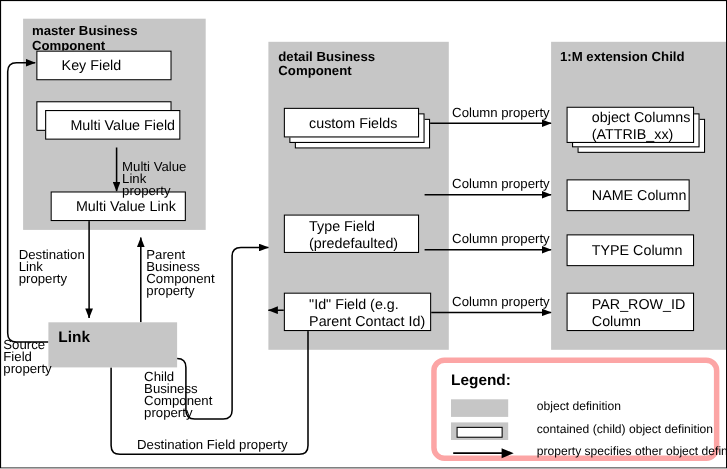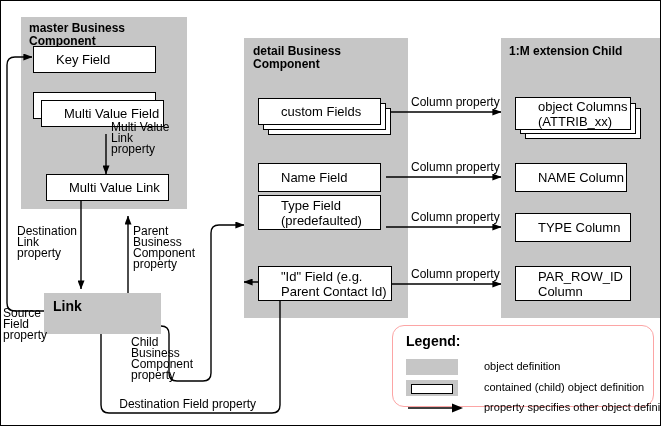--- a/index.html
+++ b/index.html
@@ -79,23 +79,23 @@
     top: 0;
     width: 661px;
     height: 426px;
     pointer-events: none;
   }
   .legendbox {
     position: absolute;
     left: 391px;
     top: 324px;
     width: 262px;
-    height: 82px;
-    background: #ffffff;
-    border: 1px solid #fca5a5;
+    height: 94px;
+    background: #ffffff;
+    border: 5px solid #fca5a5;
     border-radius: 12px;
     box-sizing: border-box;
   }
   .legend-title {
     position: absolute;
     left: 13px;
     top: 7px;
     font-family: "Liberation Sans", sans-serif;
     font-weight: bold;
     font-size: 14px;
@@ -201,41 +201,40 @@
   <div class="nodebox" style="left:40px; top:99px; width:123px; height:27px;">Multi Value Field</div>
 
   <div class="nodebox" style="left:45px; top:173px; width:123px; height:27px;">Multi Value Link</div>
 
   <div class="linkbox" style="left:43px; top:292px; width:117px; height:41px;">Link</div>
 
   <div class="stackback" style="left:267px; top:107px; width:123px; height:27px;"></div>
   <div class="stackback" style="left:262px; top:102px; width:123px; height:27px;"></div>
   <div class="nodebox" style="left:257px; top:97px; width:123px; height:27px;">custom Fields</div>
 
-  <div class="nodebox" style="left:257px; top:162px; width:123px; height:29px;">Name Field</div>
 
   <div class="nodebox" style="left:257px; top:194px; width:123px; height:35px;">Type Field
 (predefaulted)</div>
 
   <div class="nodebox" style="left:257px; top:265px; width:134px; height:35px;">"Id" Field (e.g.
 Parent Contact Id)</div>
 
   <div class="stackback" style="left:524px; top:107px; width:116px; height:31px;"></div>
   <div class="stackback" style="left:519px; top:102px; width:116px; height:31px;"></div>
   <div class="nodebox" style="left:514px; top:96px; width:116px; height:33px;">object Columns
 (ATTRIB_xx)</div>
 
   <div class="nodebox" style="left:514px; top:162px; width:112px; height:29px;">NAME Column</div>
 
   <div class="nodebox" style="left:514px; top:212px; width:116px; height:29px;">TYPE Column</div>
 
   <div class="nodebox" style="left:514px; top:265px; width:116px; height:35px;">PAR_ROW_ID
 Column</div>
 
-  <div class="edgelabel" style="left:110px; top:121px; width:72px;">Multi Value
+  <div class="edgelabel" style="left:110px; top:145px; width:72px;">Multi Value
 Link
 property</div>
 
   <div class="edgelabel r" style="left:16px; top:225px; width:70px;">Destination
 Link
 property</div>
 
   <div class="edgelabel" style="left:132px; top:225px; width:76px;">Parent
 Business
 Component
@@ -243,21 +242,21 @@
 
   <div class="edgelabel" style="left:2px; top:307px; width:48px;">Source
 Field
 property</div>
 
   <div class="edgelabel" style="left:130px; top:336px; width:76px;">Child
 Business
 Component
 property</div>
 
-  <div class="edgelabel" style="left:75px; top:398px; width:180px; text-align:right;">Destination Field property</div>
+  <div class="edgelabel" style="left:102px; top:398px; width:180px; text-align:center;">Destination Field property</div>
 
   <div class="edgelabel" style="left:410px; top:96px; width:90px;">Column property</div>
   <div class="edgelabel" style="left:410px; top:161px; width:90px;">Column property</div>
   <div class="edgelabel" style="left:410px; top:211px; width:90px;">Column property</div>
   <div class="edgelabel" style="left:410px; top:268px; width:90px;">Column property</div>
 
   <div class="legendbox">
     <div class="legend-title">Legend:</div>
 
     <div class="legend-row" style="top:32px; width:240px;">

